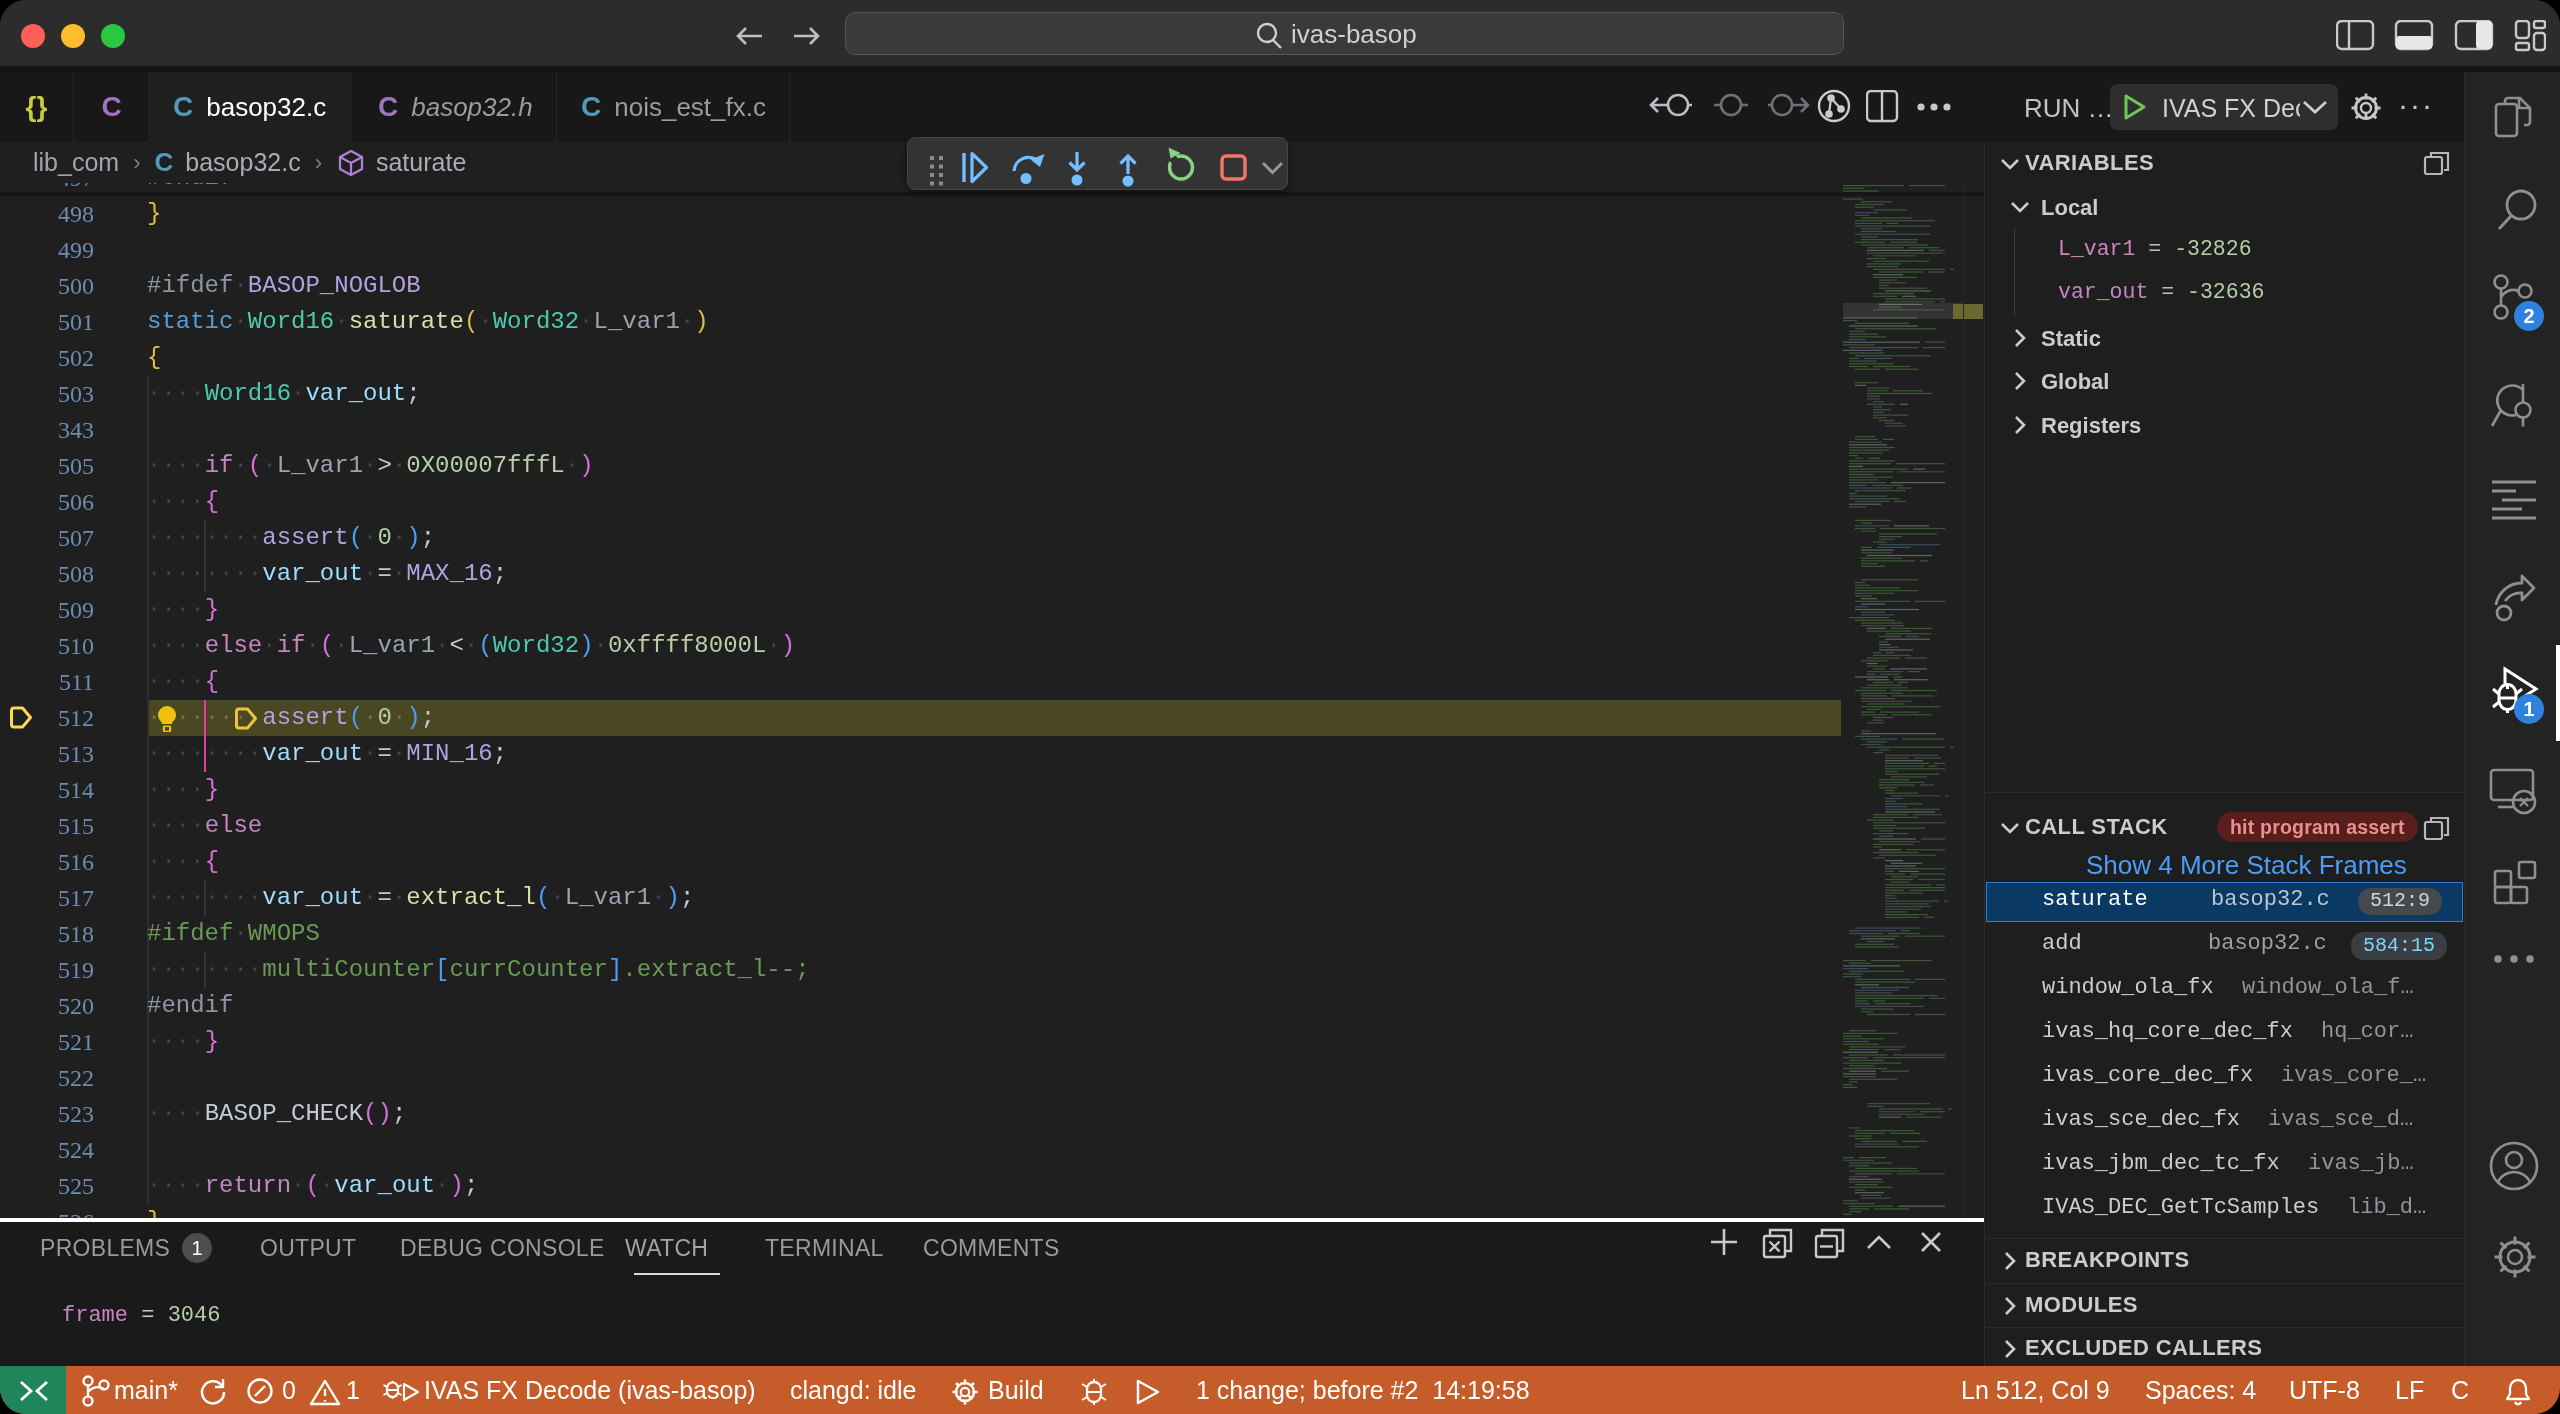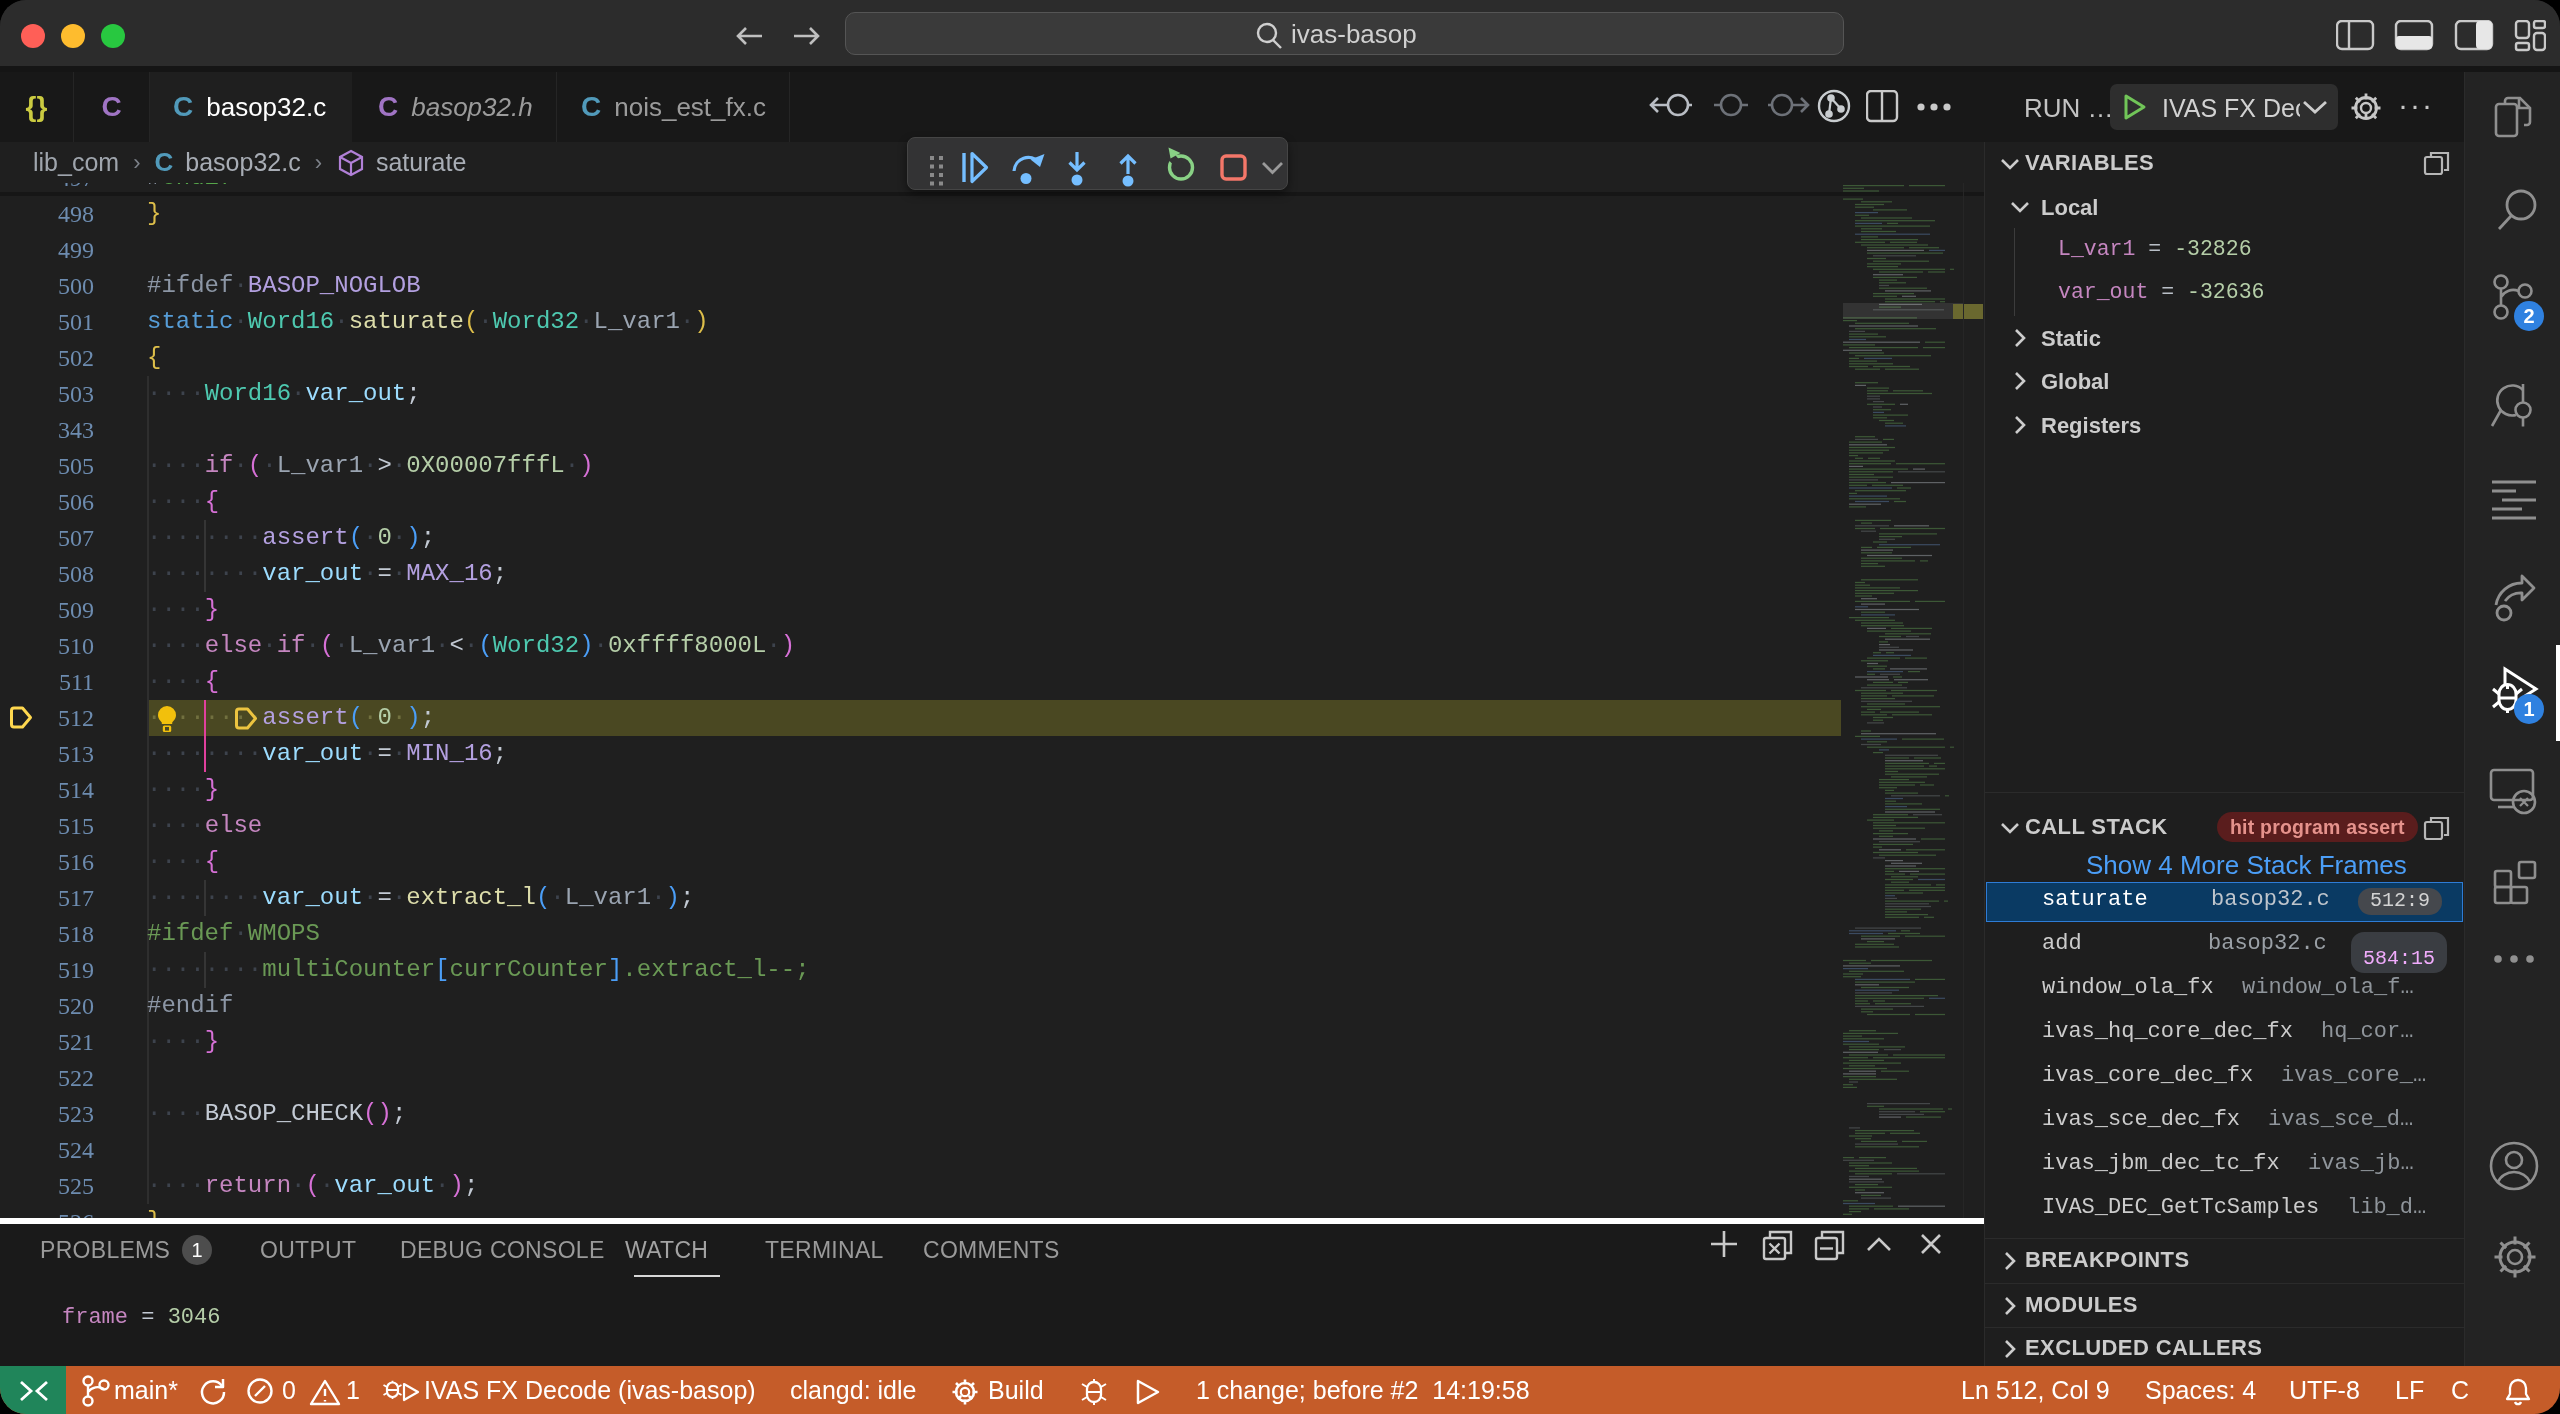--- a/index.html
+++ b/index.html
@@ -32,21 +32,21 @@
 .vr{color:#9cdcfe}
 .pa{color:#9aa4b1}
 .op{color:#c3cad4}
 .b1{color:#ddbe4a}
 .b2{color:#d670d6}
 .b3{color:#4b9ef7}
 .pp{color:#8c96a5}
 .cm{color:#6a9955}
 .gn{color:#56a64a}
 
-#panel{position:absolute;left:0;top:1218px;width:1984px;height:148px;background:#1a1a1a;border-top:6px solid #ffffff}
+#panel{position:absolute;left:0;top:1218px;width:1984px;height:148px;background:#1a1a1a;border-top:4px solid #ffffff}
 .ptab{position:absolute;top:0;height:52px;display:flex;align-items:center;font-size:23px;color:#9a9a9a;letter-spacing:.3px}
 
 #sidebar{position:absolute;left:1984px;top:142px;width:480px;height:1224px;background:#1e1e1e;border-left:1px solid #2b2b2b}
 .shead{font-size:22px;font-weight:700;color:#cccccc;letter-spacing:.4px}
 .sep{position:absolute;left:0;width:480px;height:1px;background:#2b2b2b}
 
 #activity{position:absolute;left:2464px;top:72px;width:96px;height:1294px;background:#232323;border-left:1px solid #2b2b2b}
 
 #status{position:absolute;left:0;top:1366px;width:2560px;height:48px;background:#c55c29;color:#fff;font-size:25px}
 #remote{position:absolute;left:0;top:1366px;width:66px;height:48px;background:#20855a}
@@ -758,21 +758,21 @@
           <path d="M10 10 v-4 h17 v17 h-4"></path>
         </g>
       </svg>
       <div class="abs" style="left:101px;top:708px;font-size:26px;color:#4b9ef7">Show 4 More Stack Frames</div>
       <div class="abs" style="left:1px;top:740px;width:477px;height:40px;background:#0a3a63;border:1.5px solid #2e7cd6"></div>
       <div class="abs mono" style="left:57px;top:745px;font-size:22px;color:#ffffff">saturate</div>
       <div class="abs mono" style="left:226px;top:745px;font-size:22px;color:#bfc5cc">basop32.c</div>
       <div class="abs mono" style="left:373px;top:746px;background:#45484d;border-radius:13px;color:#d3d3d3;font-size:20px;padding:1px 12px 3px">512:9</div>
       <div class="abs mono" style="left:57px;top:789px;font-size:22px;color:#cccccc">add</div>
       <div class="abs mono" style="left:223px;top:789px;font-size:22px;color:#9aa0a6">basop32.c</div>
-      <div class="abs mono" style="left:366px;top:790px;background:#3a3d42;border-radius:13px;color:#f0abfc;font-size:20px;padding:15px 12px 3px">584:15</div>
+      <div class="abs mono" style="left:366px;top:790px;background:#3a3d42;border-radius:13px;color:#7dd3fc;font-size:20px;padding:2px 12px 3px">584:15</div>
       <div class="abs mono" style="left:57px;top:833px;font-size:22px;color:#cccccc">window_ola_fx</div>
       <div class="abs mono" style="left:257px;top:833px;font-size:22px;color:#8f959b">window_ola_f…</div>
       <div class="abs mono" style="left:57px;top:877px;font-size:22px;color:#cccccc">ivas_hq_core_dec_fx</div>
       <div class="abs mono" style="left:336px;top:877px;font-size:22px;color:#8f959b">hq_cor…</div>
       <div class="abs mono" style="left:57px;top:921px;font-size:22px;color:#cccccc">ivas_core_dec_fx</div>
       <div class="abs mono" style="left:296px;top:921px;font-size:22px;color:#8f959b">ivas_core_…</div>
       <div class="abs mono" style="left:57px;top:965px;font-size:22px;color:#cccccc">ivas_sce_dec_fx</div>
       <div class="abs mono" style="left:283px;top:965px;font-size:22px;color:#8f959b">ivas_sce_d…</div>
       <div class="abs mono" style="left:57px;top:1009px;font-size:22px;color:#cccccc">ivas_jbm_dec_tc_fx</div>
       <div class="abs mono" style="left:323px;top:1009px;font-size:22px;color:#8f959b">ivas_jb…</div>

